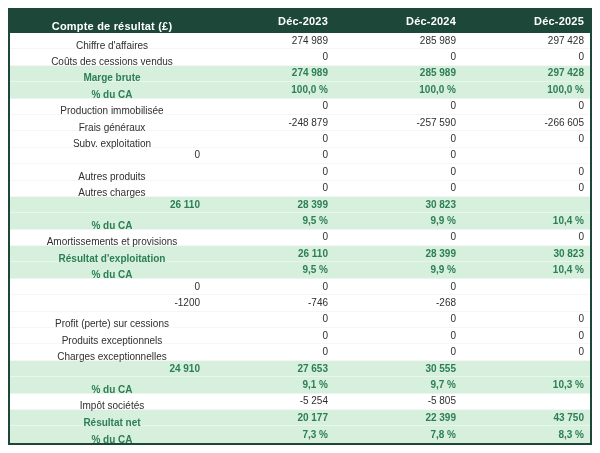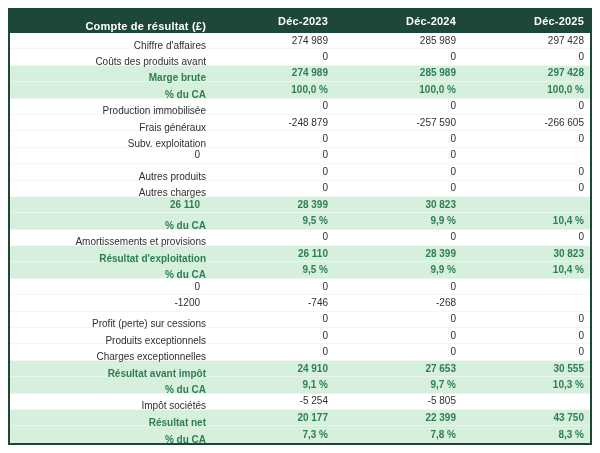--- a/index.html
+++ b/index.html
@@ -25,21 +25,21 @@
   }
   .row.header{
     height:23px;
     background:var(--header-bg,#1d4839);
     color:#ffffff;
     font-weight:bold;
     font-size:11px;
     letter-spacing:.2px;
   }
   .cell{white-space:nowrap;overflow:hidden;}
-  .cell.label{padding-left:8px;text-align:right;margin-top:10px;}
+  .cell.label{padding-left:8px;text-align:center;margin-top:10px;}
   .cell.num{padding-right:6px;text-align:right;}
   .row.plain{
     color:#2f2f2f;
     border-bottom:1px solid rgba(0,0,0,0.035);
   }
   .row.highlight{
     background:var(--hl-bg,#d6f0dd);
     color:var(--hl-text,#2d7e54);
     font-weight:bold;
     border-bottom:1px solid rgba(255,255,255,0.45);
@@ -57,21 +57,21 @@
     <div class="cell num">Déc-2025</div>
   </div>
   <div id="rows">
       <div class="row plain">
         <div class="cell label">Chiffre d'affaires</div>
         <div class="cell num">274 989</div>
         <div class="cell num">285 989</div>
         <div class="cell num">297 428</div>
       </div>
       <div class="row plain">
-        <div class="cell label">Coûts des produits avant</div>
+        <div class="cell label">Coûts des cessions vendus</div>
         <div class="cell num">0</div>
         <div class="cell num">0</div>
         <div class="cell num">0</div>
       </div>
       <div class="row highlight">
         <div class="cell label">Marge brute</div>
         <div class="cell num">274 989</div>
         <div class="cell num">285 989</div>
         <div class="cell num">297 428</div>
       </div>
@@ -167,21 +167,20 @@
         <div class="cell num">0</div>
         <div class="cell num">0</div>
       </div>
       <div class="row plain">
         <div class="cell label">Charges exceptionnelles</div>
         <div class="cell num">0</div>
         <div class="cell num">0</div>
         <div class="cell num">0</div>
       </div>
       <div class="row highlight">
-        <div class="cell label">Résultat avant impôt</div>
         <div class="cell num">24 910</div>
         <div class="cell num">27 653</div>
         <div class="cell num">30 555</div>
       </div>
       <div class="row highlight">
         <div class="cell label">% du CA</div>
         <div class="cell num">9,1 %</div>
         <div class="cell num">9,7 %</div>
         <div class="cell num">10,3 %</div>
       </div>

